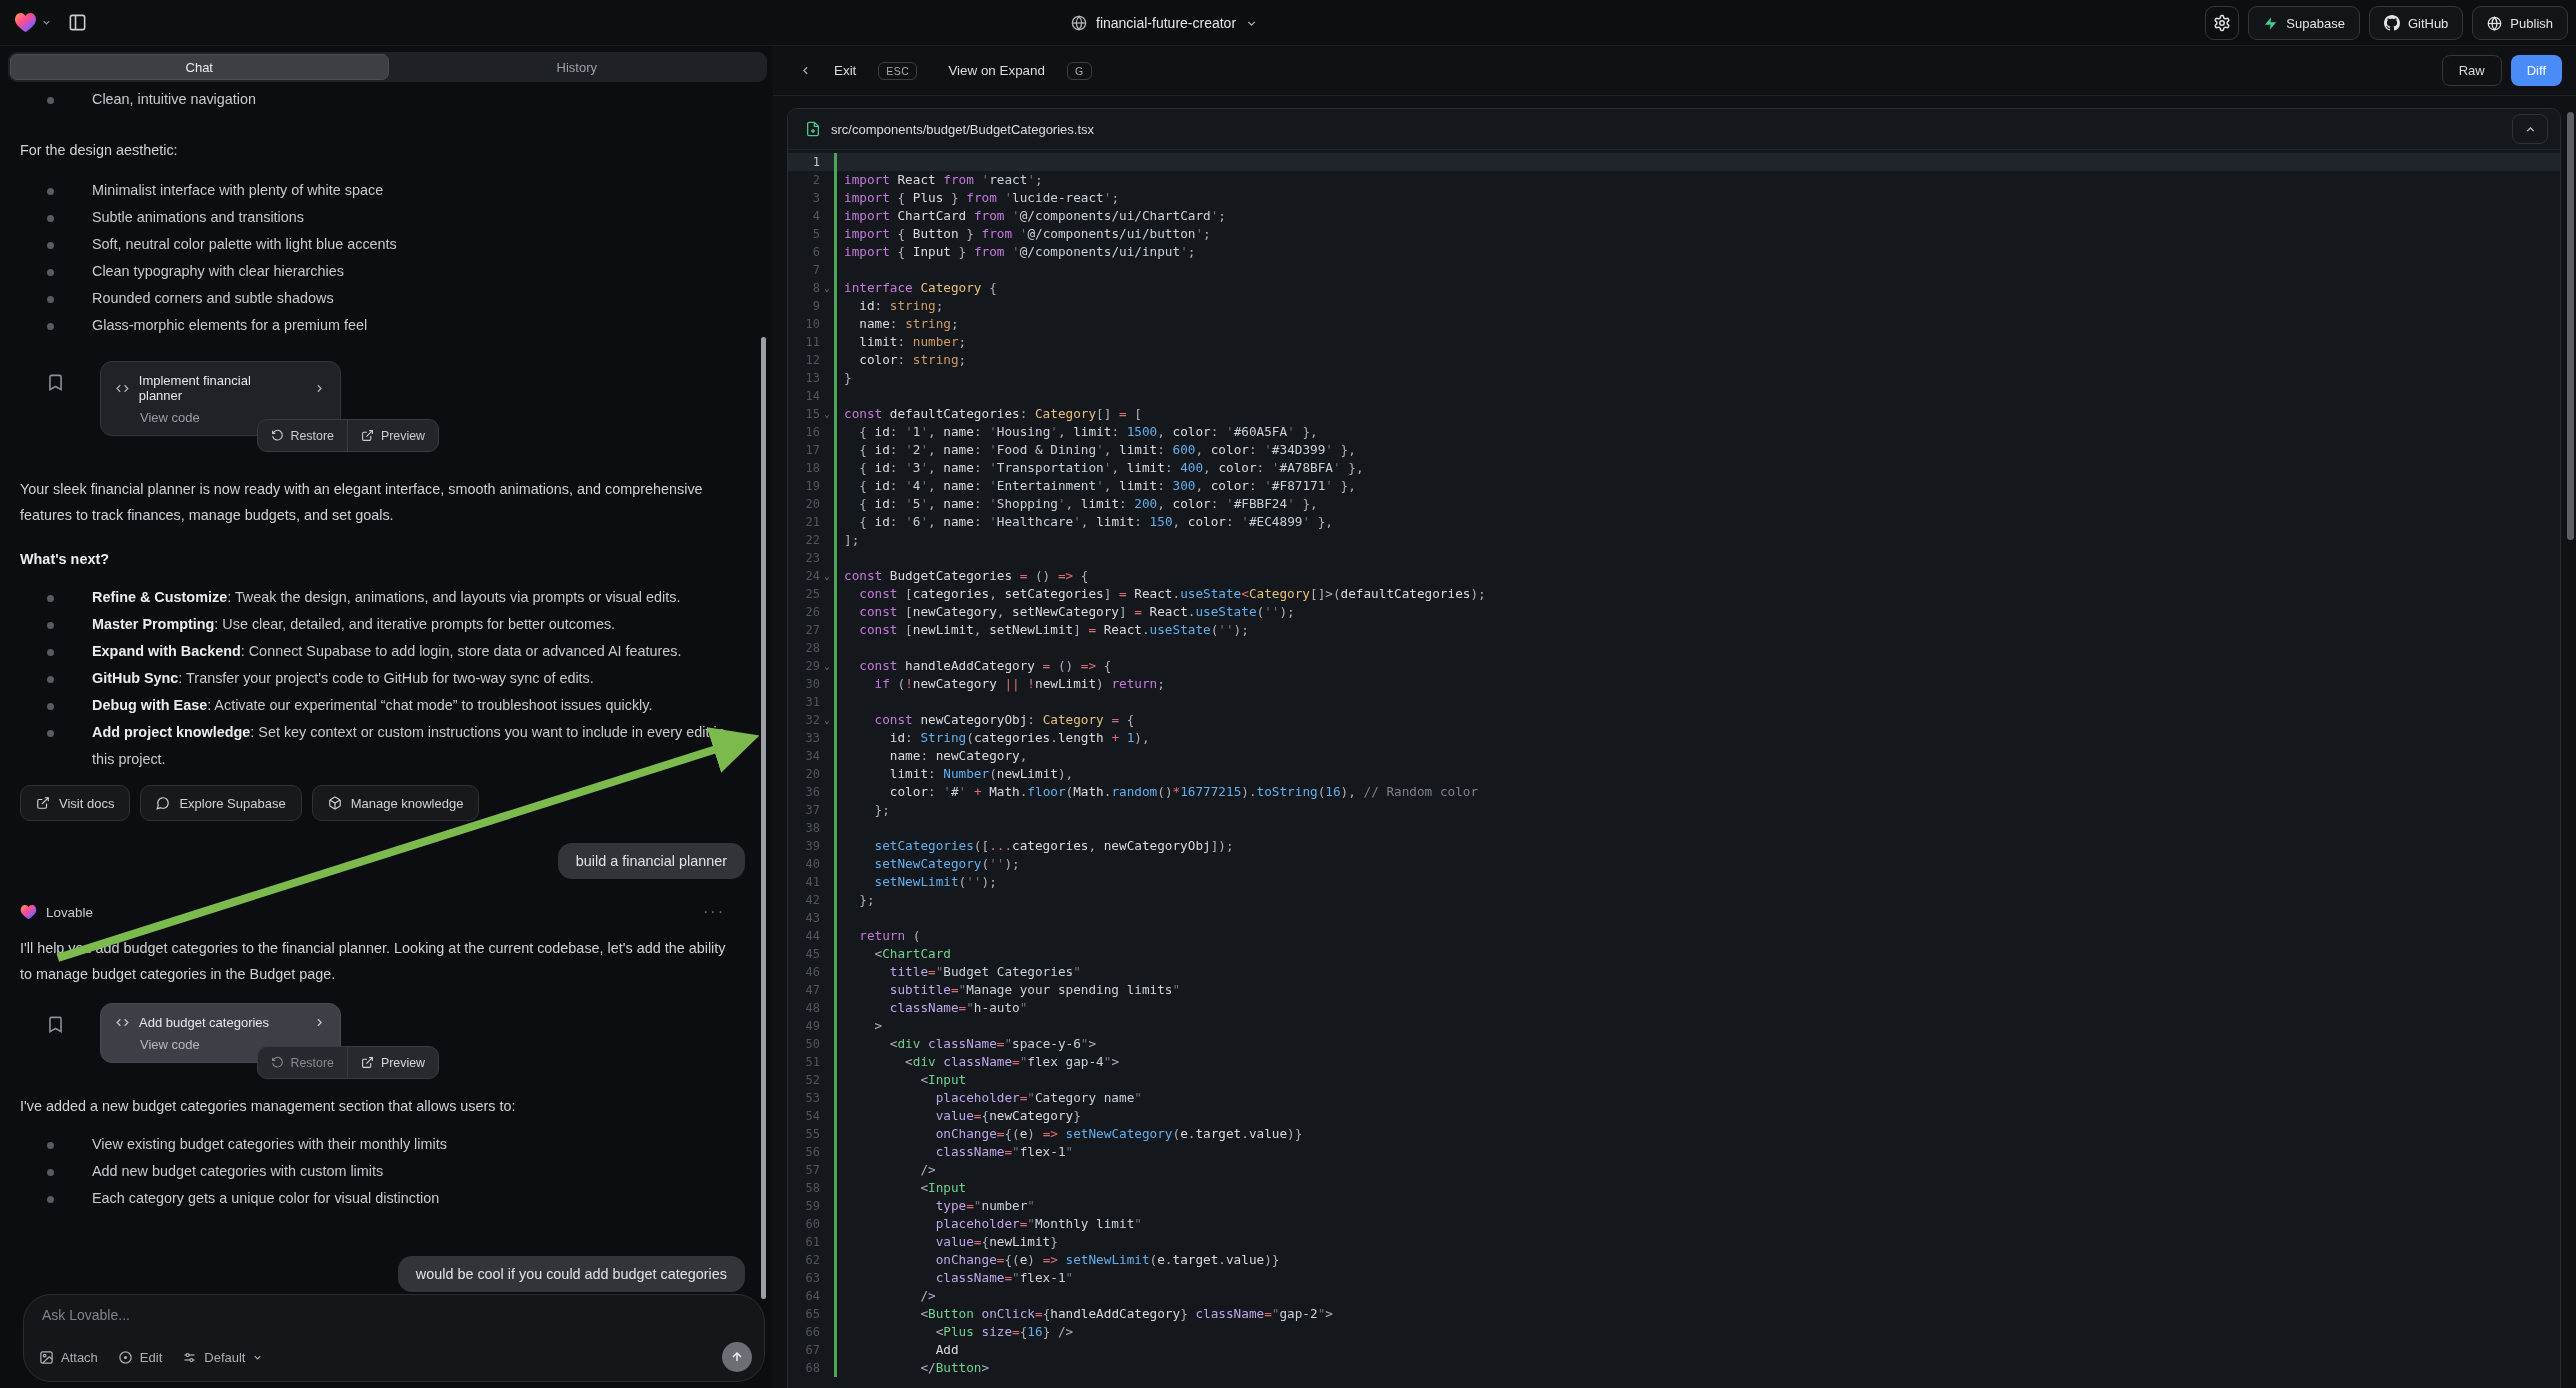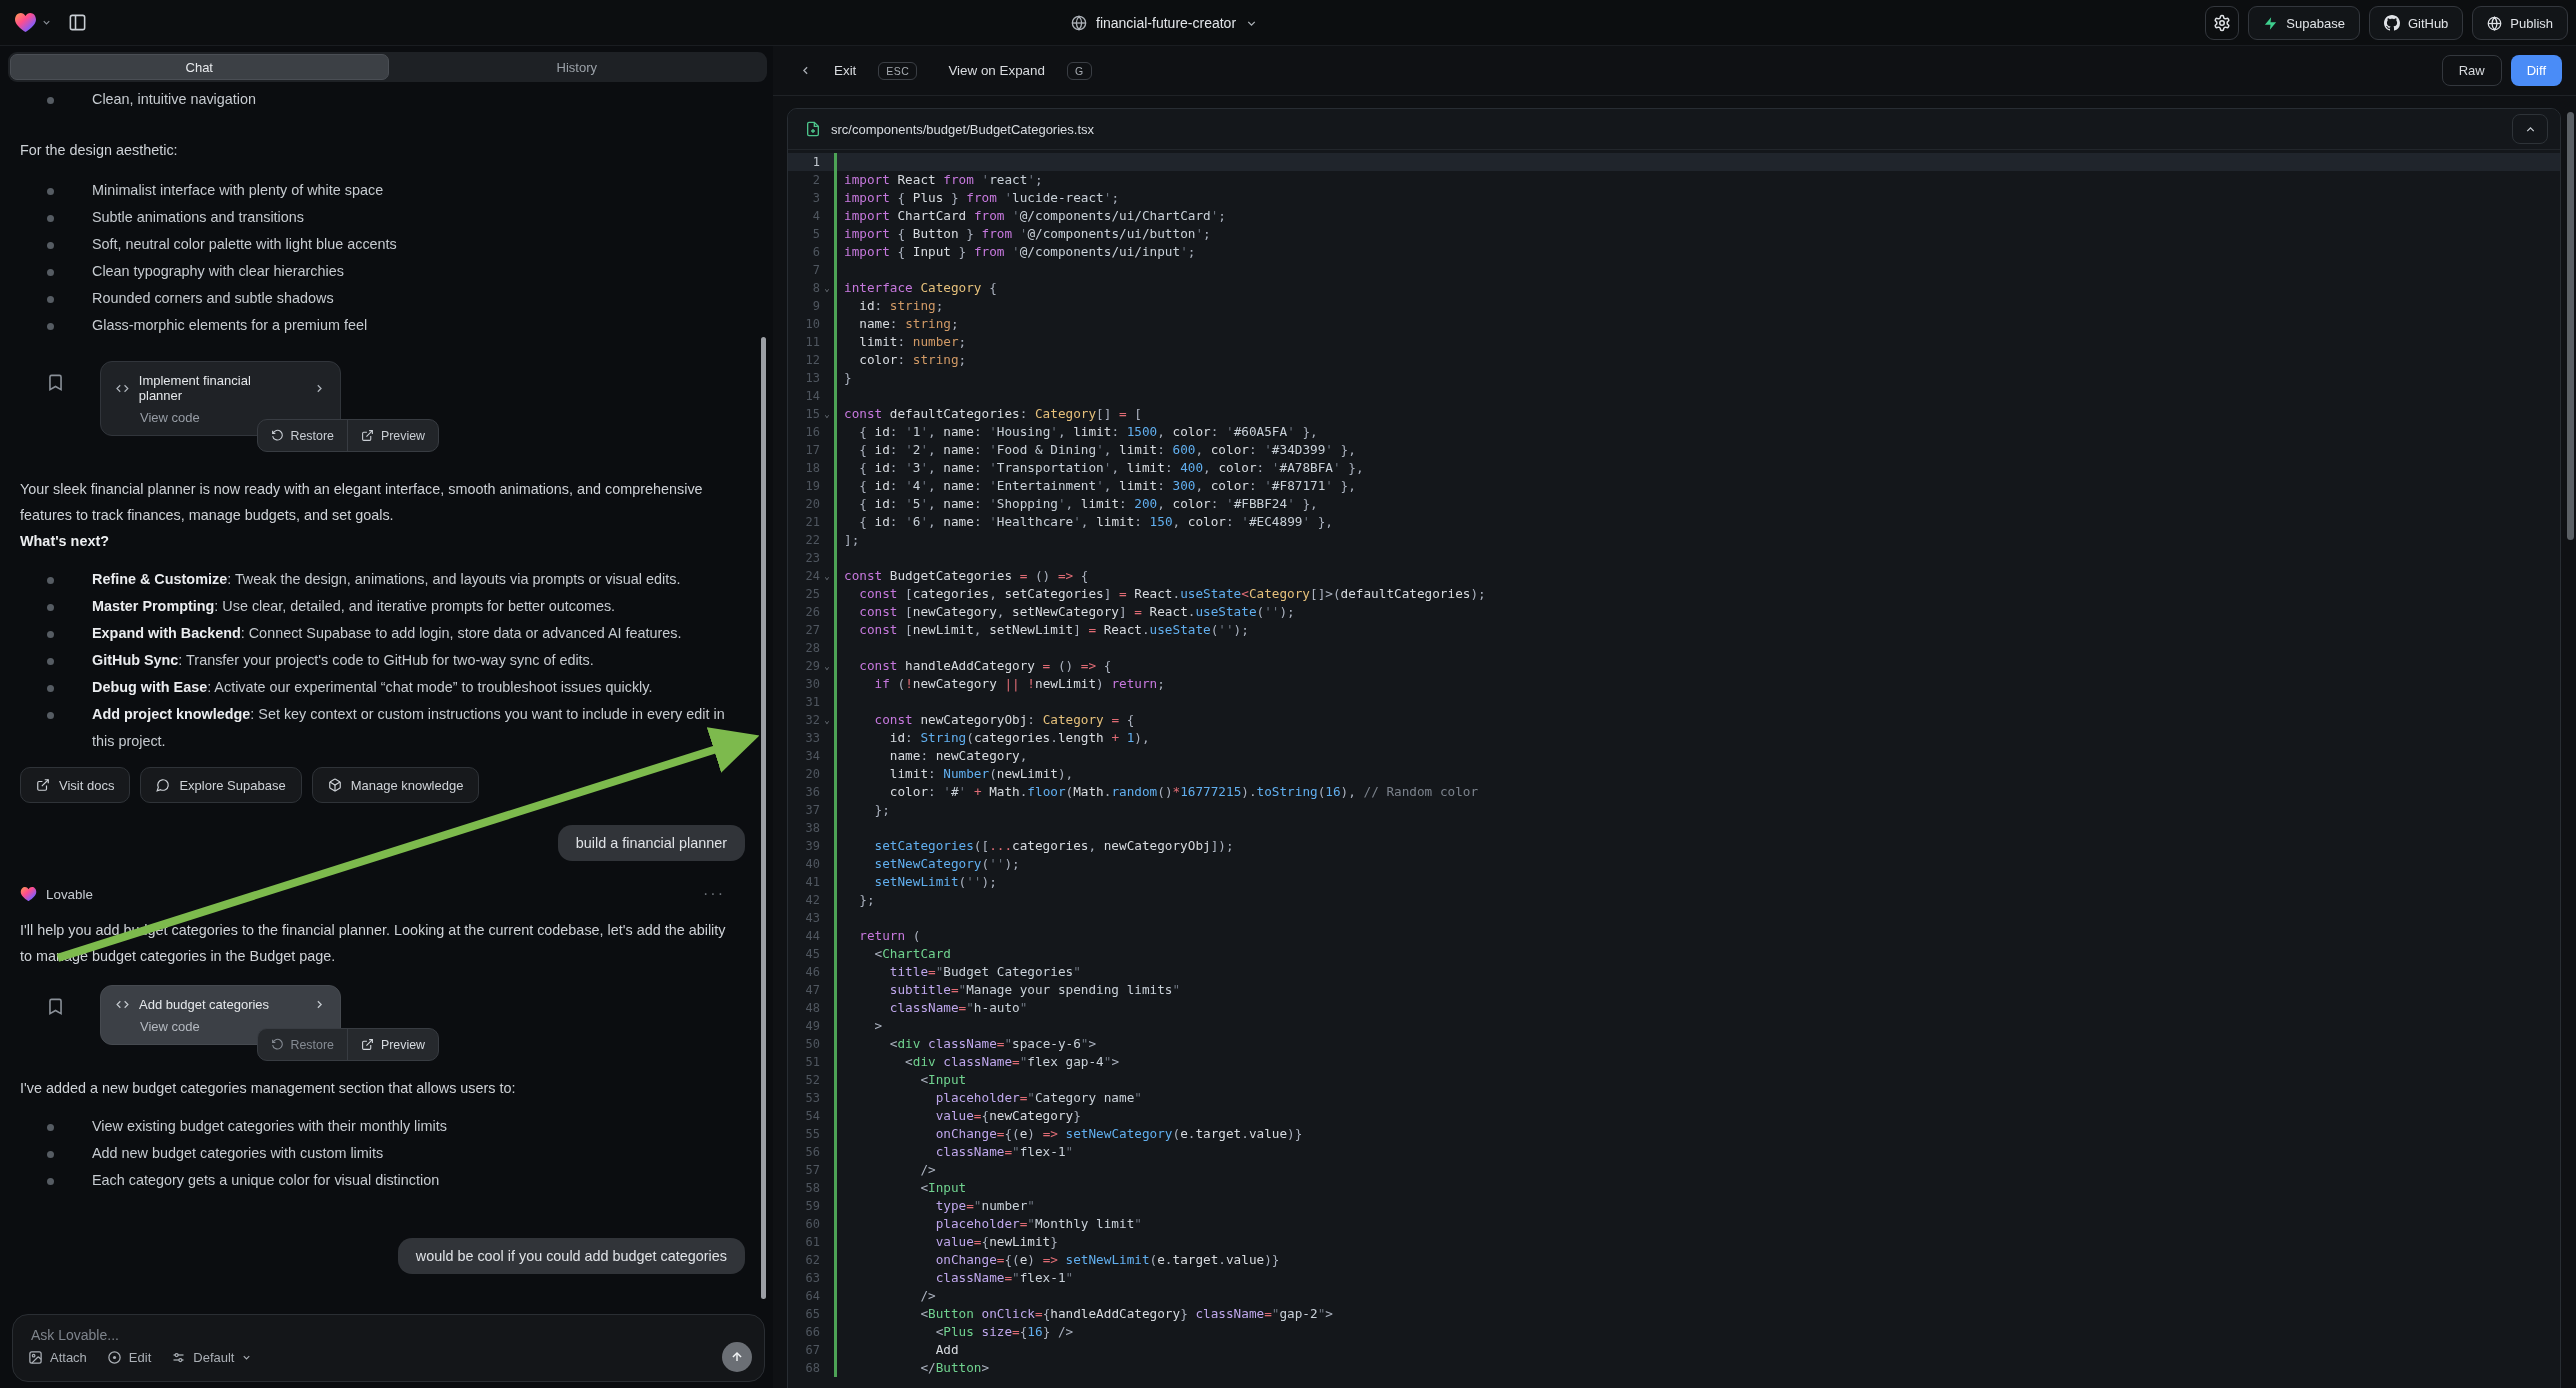--- a/index.html
+++ b/index.html
@@ -52,22 +52,22 @@
   .action-row { display:flex; gap:10px; padding-left:20px; margin-top:12px; }
   .action-btn { height:36px; padding:0 15px; border:1px solid #2F3338; border-radius:10px; background:#17191C;
     display:flex; align-items:center; gap:9px; font-size:13px; color:#CFD3D8; }
 
   .bubble { background:#313439; border-radius:14px; padding:10px 18px; font-size:14.4px; color:#DFE2E6;
     width:max-content; margin-left:auto; margin-right:16px; }
   .lovable-row { display:flex; align-items:center; gap:9px; padding:0 36px 0 20px; }
   .lovable-row .name { font-size:13.4px; color:#C6CBD1; }
   .lovable-row .dots { margin-left:auto; color:#6B7076; font-size:16px; letter-spacing:2px; }
 
-  .composer { position:absolute; left:12px; right:8px; bottom:6px; height:68px; background:#141619;
-    border:1px solid #2A2E33; border-radius:16px; }
+  .composer { position:absolute; left:23px; right:8px; bottom:6px; height:88px; background:#141619;
+    border:1px solid #2A2E33; border-radius:28px; }
   .composer input { position:absolute; top:12px; left:18px; right:18px; background:transparent; border:none;
     outline:none; font-size:14px; color:#D4D8DC; font-family:"Liberation Sans",sans-serif; }
   .composer input::placeholder { color:#7E848C; }
   .composer-controls { position:absolute; left:15px; right:12px; bottom:9px; display:flex; align-items:center;
     gap:20px; font-size:13px; color:#ABB0B6; }
   .ctl { display:flex; align-items:center; gap:7px; }
   .send-btn { margin-left:auto; width:30px; height:30px; border-radius:50%; background:#6B6F75;
     display:flex; align-items:center; justify-content:center; color:#F2F4F6; }
   .chat-divider-bar { position:absolute; left:761px; top:291px; width:5px; height:962px; border-radius:3px;
     background:#B6BABF; opacity:.85; z-index:3; }
@@ -238,21 +238,21 @@
                 <path d="M18 13v6a2 2 0 0 1-2 2H5a2 2 0 0 1-2-2V8a2 2 0 0 1 2-2h6"></path>
                 <polyline points="15 3 21 3 21 9"></polyline>
                 <line x1="10" y1="14" x2="21" y2="3"></line>
               </svg>
             <span>Preview</span>
           </span>
         </div>
       </div>
 
       <p style="margin-top:40px;">Your sleek financial planner is now ready with an elegant interface, smooth animations, and comprehensive features to track finances, manage budgets, and set goals.</p>
-      <h3 class="bold-head" style="">What's next?</h3>
+      <h3 class="bold-head" style="margin-top:18px;">What's next?</h3>
       <ul class="blist" style="margin-top:12px;" id="next-steps-list">
           <li><b>Refine &amp; Customize</b>: Tweak the design, animations, and layouts via prompts or visual edits.</li>
           <li><b>Master Prompting</b>: Use clear, detailed, and iterative prompts for better outcomes.</li>
           <li><b>Expand with Backend</b>: Connect Supabase to add login, store data or advanced AI features.</li>
           <li><b>GitHub Sync</b>: Transfer your project's code to GitHub for two-way sync of edits.</li>
           <li><b>Debug with Ease</b>: Activate our experimental “chat mode” to troubleshoot issues quickly.</li>
           <li><b>Add project knowledge</b>: Set key context or custom instructions you want to include in every edit in this project.</li>
         </ul>
 
       <div class="action-row">

